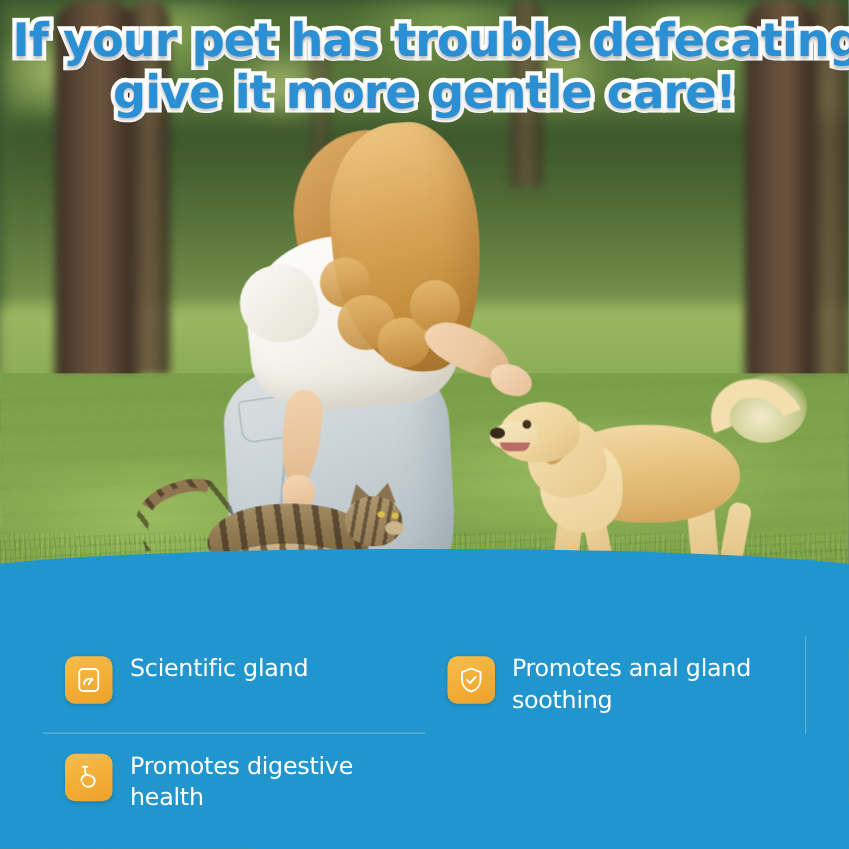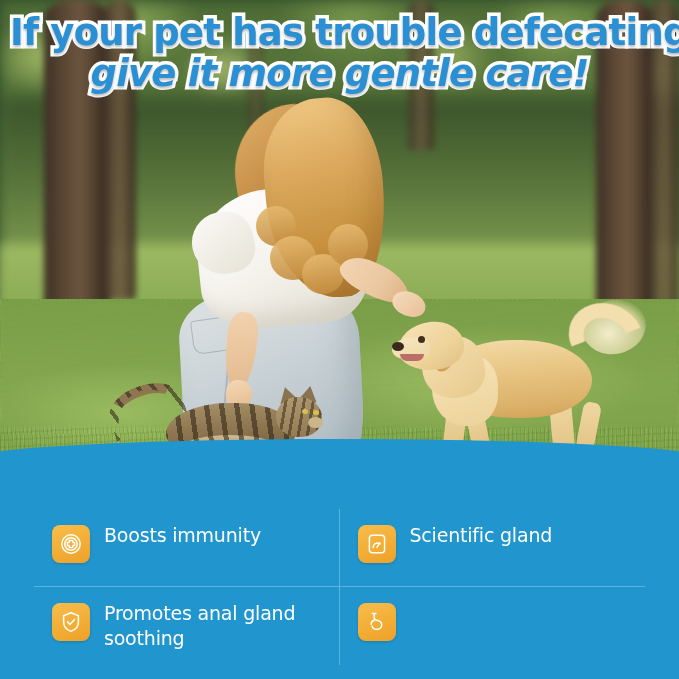--- a/index.html
+++ b/index.html
@@ -341,21 +341,21 @@
     line-height: 41px;
     letter-spacing: -0.8px;
     color: #2b8fd4;
     -webkit-text-stroke: 7px #ffffff;
     paint-order: stroke fill;
     text-shadow:
       0 2px 3px rgba(0,0,0,.28),
       0 0 2px rgba(255,255,255,.55);
     white-space: nowrap;
   }
-  .headline .line.l2 { font-size: 37px; font-style: italic; }
+  .headline .line.l2 { font-size: 37px; }
 
   
   .panel {
     position: absolute;
     left: 0; right: 0; bottom: 0;
     height: 200px;
     background: #2196ce;
     z-index: 15;
   }
   .panel-arc {
@@ -507,30 +507,20 @@
   <div class="headline">
     <span class="line l1">If your pet has trouble defecating,</span>
     <span class="line l2">give it more gentle care!</span>
   </div>
 
   <div class="panel">
     <div class="panel-arc"></div>
 
     <div class="features">
 
-      <div class="feature fr-left row-top">
-        <span class="f-icon">
-          <svg width="24" height="24" viewBox="0 0 24 24" fill="none" stroke="#ffffff" stroke-width="1.5">
-            <circle cx="12" cy="12" r="9.2"></circle>
-            <circle cx="12" cy="12" r="6.2"></circle>
-            <path d="M10.2 8.6h3.6v1.8h1.8v3.2h-1.8v1.8h-3.6v-1.8H8.4v-3.2h1.8z" stroke-linejoin="round"></path>
-          </svg>
-        </span>
-        <span class="f-label">Boosts immunity</span>
-      </div>
 
       <div class="feature row-top">
         <span class="f-icon">
           <svg width="24" height="24" viewBox="0 0 24 24" fill="none" stroke="#ffffff" stroke-width="1.5">
             <rect x="4.4" y="3.2" width="15.2" height="17.6" rx="3"></rect>
             <path d="M8.2 15.4a4.4 4.4 0 0 1 7.1-3.5" stroke-linecap="round"></path>
             <path d="M12 15.4l2.6-4.4" stroke-linecap="round"></path>
           </svg>
         </span>
         <span class="f-label">Scientific gland</span>
@@ -547,18 +537,19 @@
       </div>
 
       <div class="feature">
         <span class="f-icon">
           <svg width="24" height="24" viewBox="0 0 24 24" fill="none" stroke="#ffffff" stroke-width="1.5">
             <path d="M9.1 3.4v4.2c0 1.6 1 2.4 2.6 2.6 2.9.4 5 2 5 4.6 0 2.6-2.1 4.6-4.8 4.6-2.5 0-4.3-1.4-4.8-3.3" stroke-linecap="round" stroke-linejoin="round"></path>
             <path d="M9.1 10.2c-1.9.7-3 2.2-3 4.1" stroke-linecap="round"></path>
             <path d="M7.3 3.4h3.6" stroke-linecap="round"></path>
           </svg>
         </span>
+        <span class="f-label">Promotes digestive health</span>
       </div>
 
     </div>
   </div>
 
 </div>
 
 </body></html>

